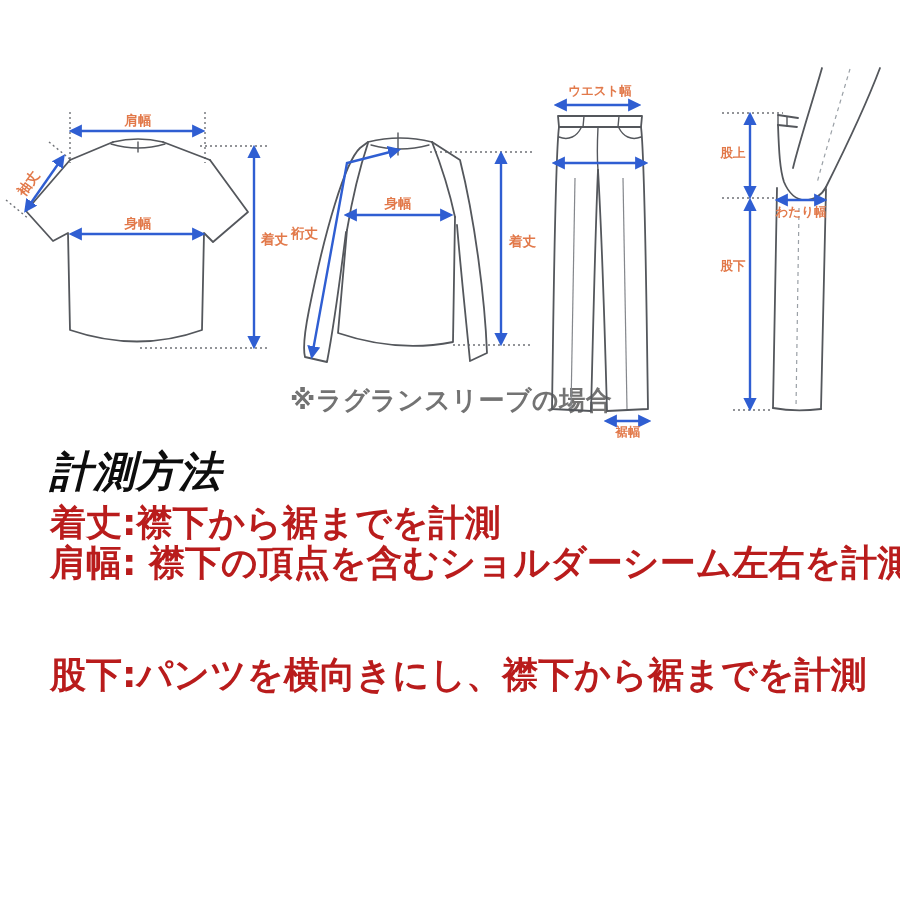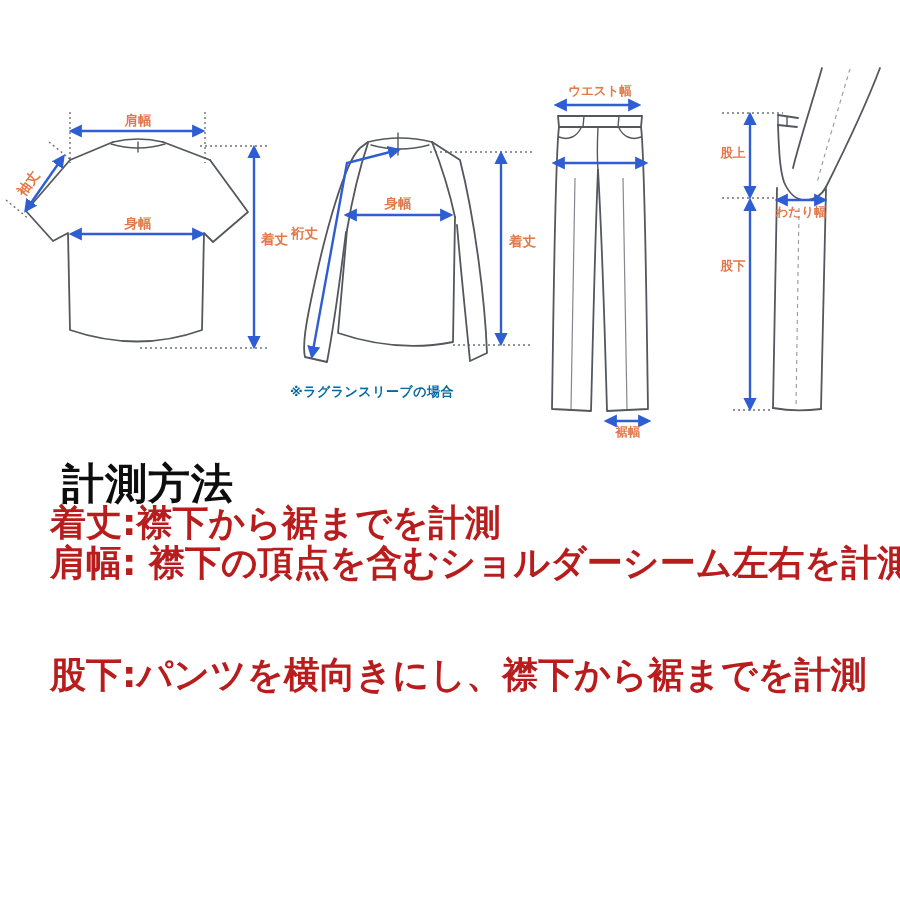--- a/index.html
+++ b/index.html
@@ -22,25 +22,25 @@
   svg.dg{position:absolute;overflow:visible;}
   .ol{fill:none;stroke:var(--ol);stroke-width:1.8;stroke-linecap:round;stroke-linejoin:round;}
   .olt{fill:none;stroke:var(--ol);stroke-width:1.4;stroke-linecap:round;}
   .cr{fill:none;stroke:var(--crease);stroke-width:1.2;}
   .crd{fill:none;stroke:var(--dash);stroke-width:1.2;stroke-dasharray:4 4;}
   .dt{fill:none;stroke:var(--dot);stroke-width:1.4;stroke-dasharray:2 3;}
   .ar{fill:none;stroke:var(--blue);stroke-width:2.4;}
   .lbl{font-family:"DejaVu Sans","Liberation Sans",sans-serif;font-weight:700;font-size:13.5px;fill:var(--orange);}
   .lbl.sm{font-size:12.5px;}
   .caption{
-    position:absolute;font-size:13px;font-weight:800;color:#0369a1;letter-spacing:0.5px;white-space:nowrap;
+    position:absolute;font-size:26px;font-weight:800;color:#737373;letter-spacing:0.5px;white-space:nowrap;
   }
   .heading{
-    position:absolute;left:46px;top:445px;margin:16px;
-    font-size:42px;line-height:46px;font-weight:800;letter-spacing:1px;color:#0d0d0d;
+    position:absolute;left:46px;top:445px;margin:4px;
+    font-size:42px;line-height:46px;font-weight:800;letter-spacing:1px;color:#0d0d0d;font-style:italic;
   }
   .gblock{position:absolute;left:50px;white-space:nowrap;}
   .gblock.tops{top:503px;}
   .gblock.bottoms{top:655px;}
   .gline{font-size:36px;line-height:40px;font-weight:700;color:#b91c1c;}
 </style>
 </head>
 <body>
 
 <div class="canvas">

